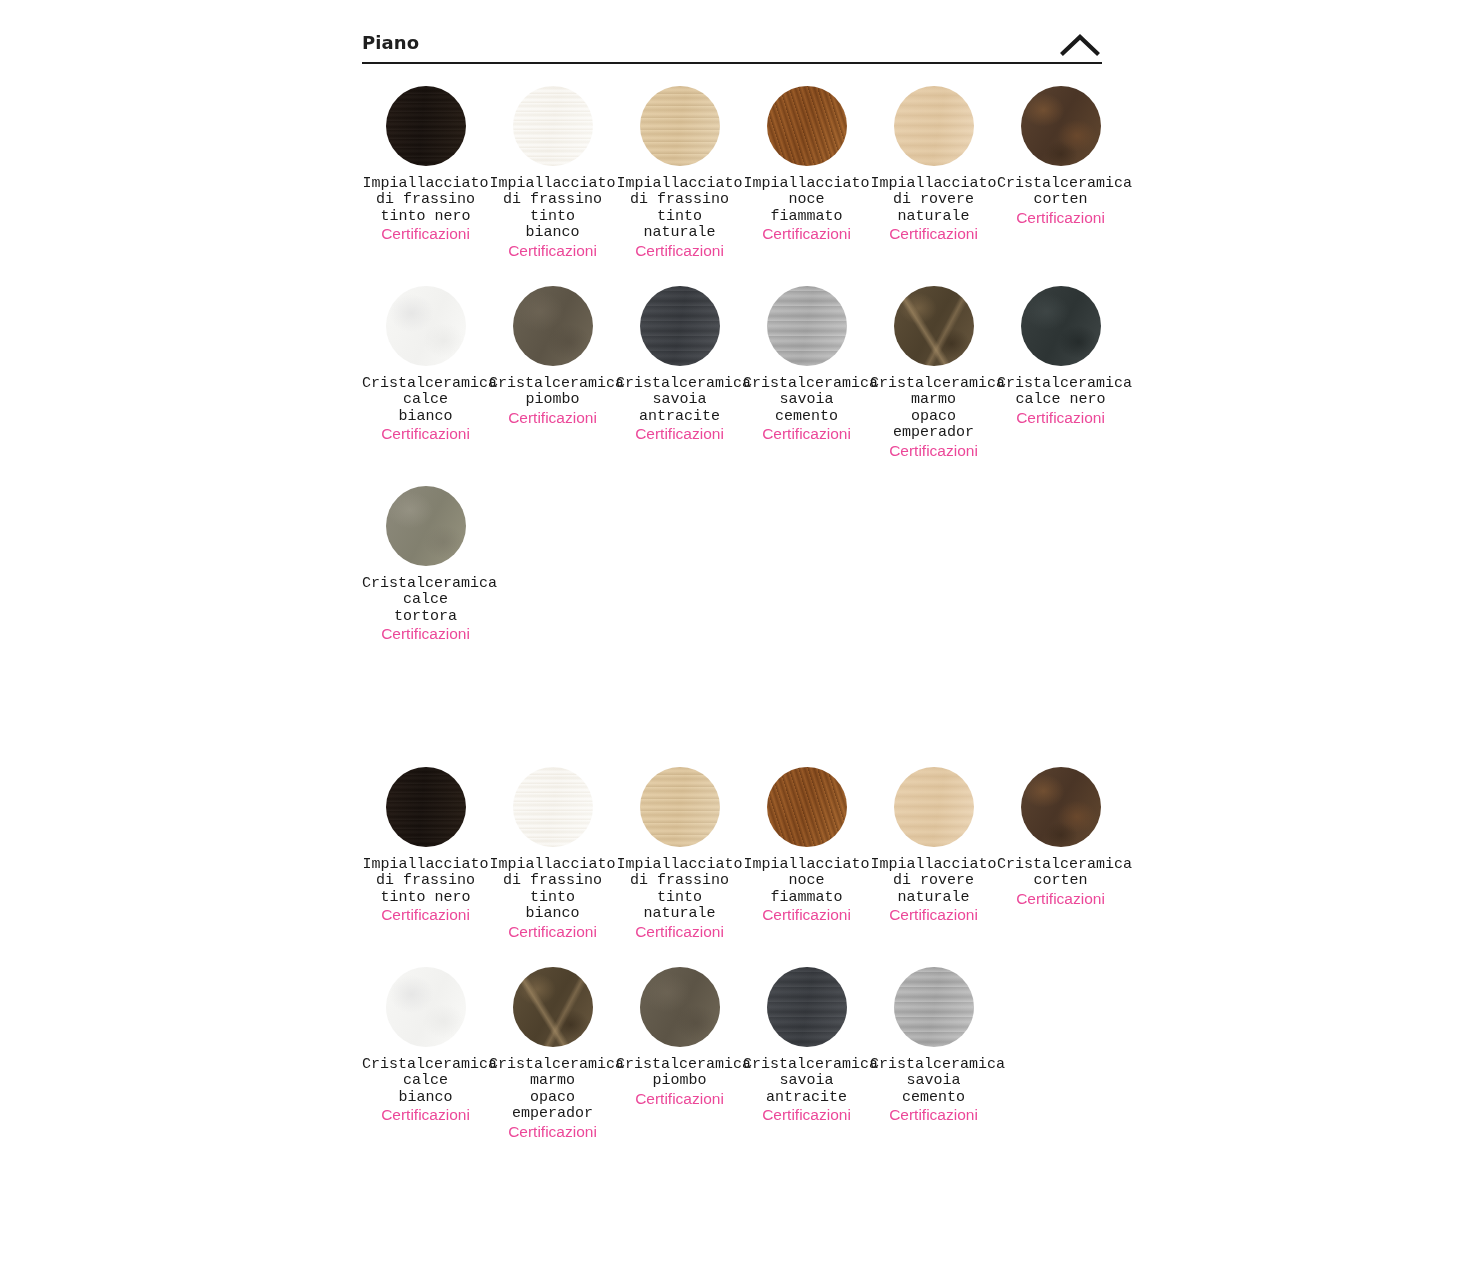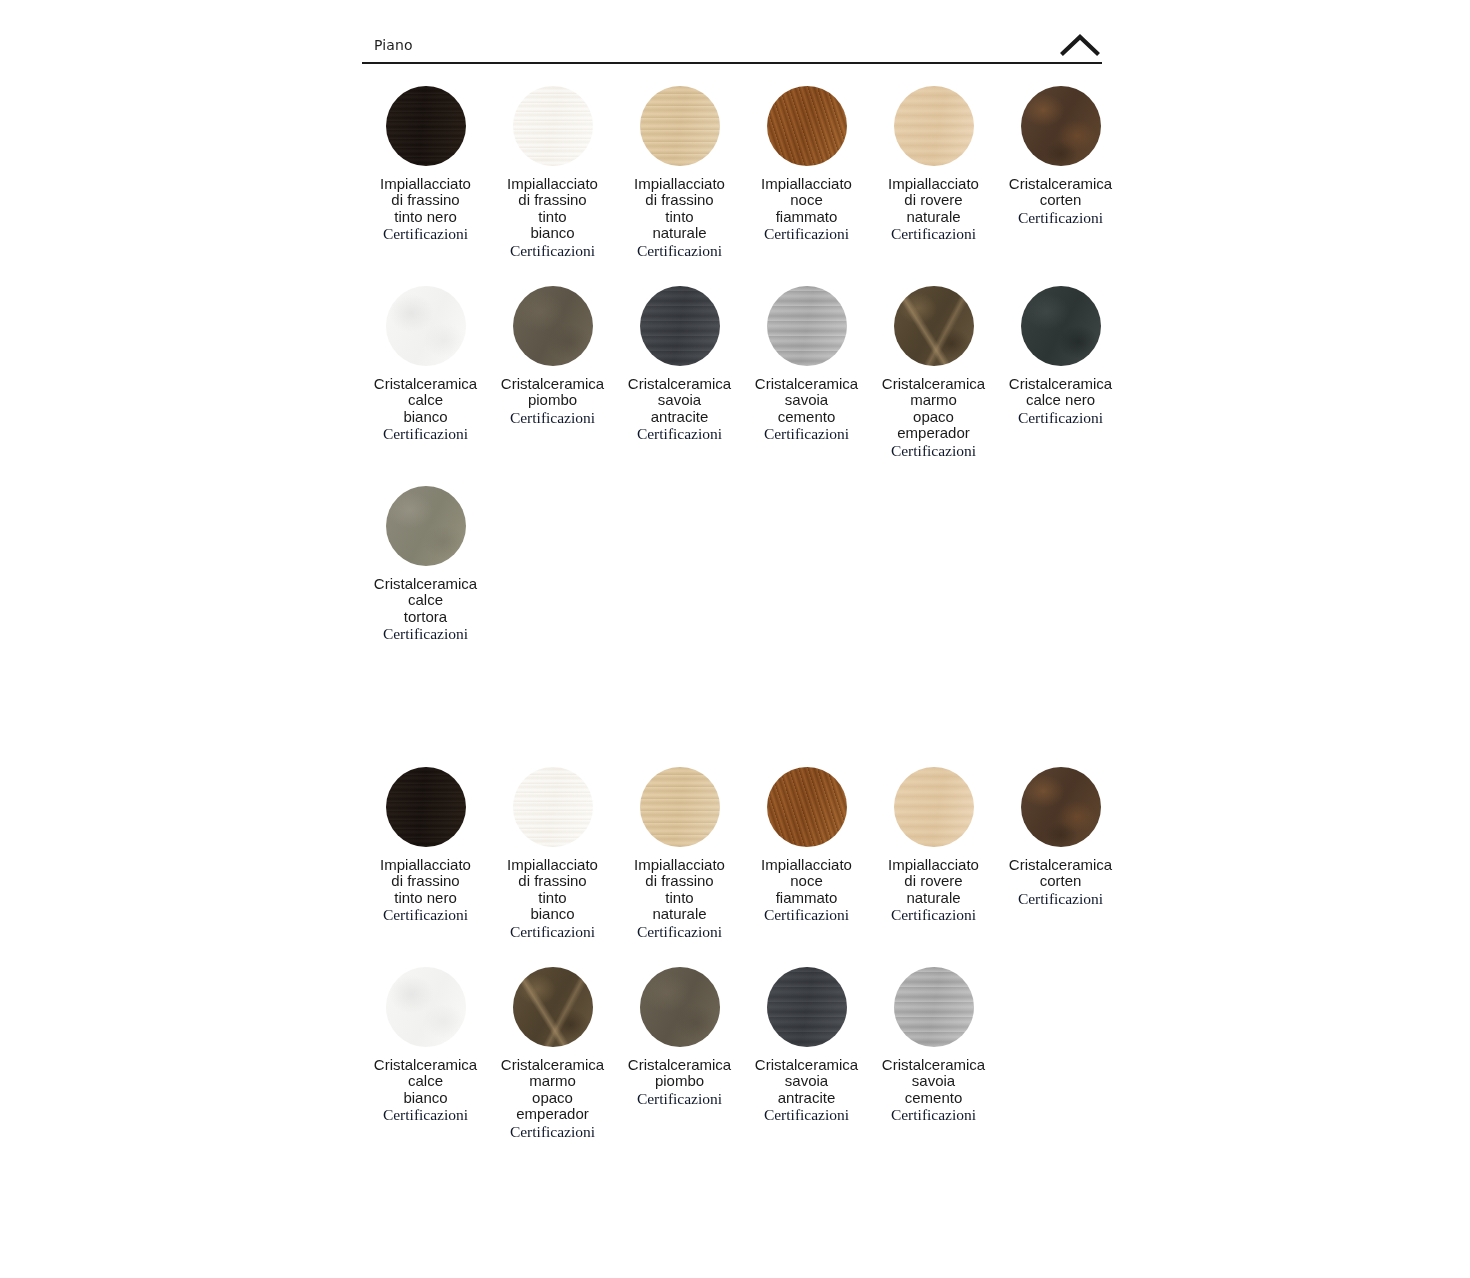--- a/index.html
+++ b/index.html
@@ -25,24 +25,24 @@
   
   .section { position: absolute; left: 0; width: 740px; }
   .section-header {
     position: relative;
     height: 44px;
     border-bottom: 2px solid #1a1a1a;
     cursor: pointer;
   }
   .section-title {
     position: absolute;
-    left: 12px;
+    left: 0;
     bottom: 9px;
-    font-size: 14px;
-    font-weight: normal;
+    font-size: 18px;
+    font-weight: bold;
     letter-spacing: 0.1px;
     color: #1f1f1f;
     font-family: "DejaVu Sans", sans-serif;
   }
   .chevron {
     position: absolute;
     right: 0px;
     bottom: 4px;
     width: 44px;
     height: 26px;
@@ -66,28 +66,28 @@
     margin: 0 auto;
     display: block;
     overflow: hidden;
     position: relative;
   }
   .label {
     margin-top: 10px;
     font-size: 15px;
     line-height: 16.4px;
     color: #1a1a1a;
-    font-family: Liberation Sans, sans-serif;
+    font-family: Liberation Mono, monospace;
     white-space: pre-line;
   }
   .cert {
     font-size: 15.5px;
     line-height: 17px;
-    color: #0f172a;
-    font-family: Liberation Serif, serif;
+    color: #ec4899;
+    font-family: Liberation Sans, sans-serif;
   }
 
   
   .tex-frassino-nero {
     background:
       repeating-linear-gradient(0deg, rgba(255,255,255,0.045) 0px, rgba(0,0,0,0.12) 3px, rgba(255,255,255,0.03) 6px, rgba(0,0,0,0.10) 9px),
       linear-gradient(95deg, #221812 0%, #17100c 45%, #251b13 100%);
   }
   .tex-frassino-bianco {
     background:

